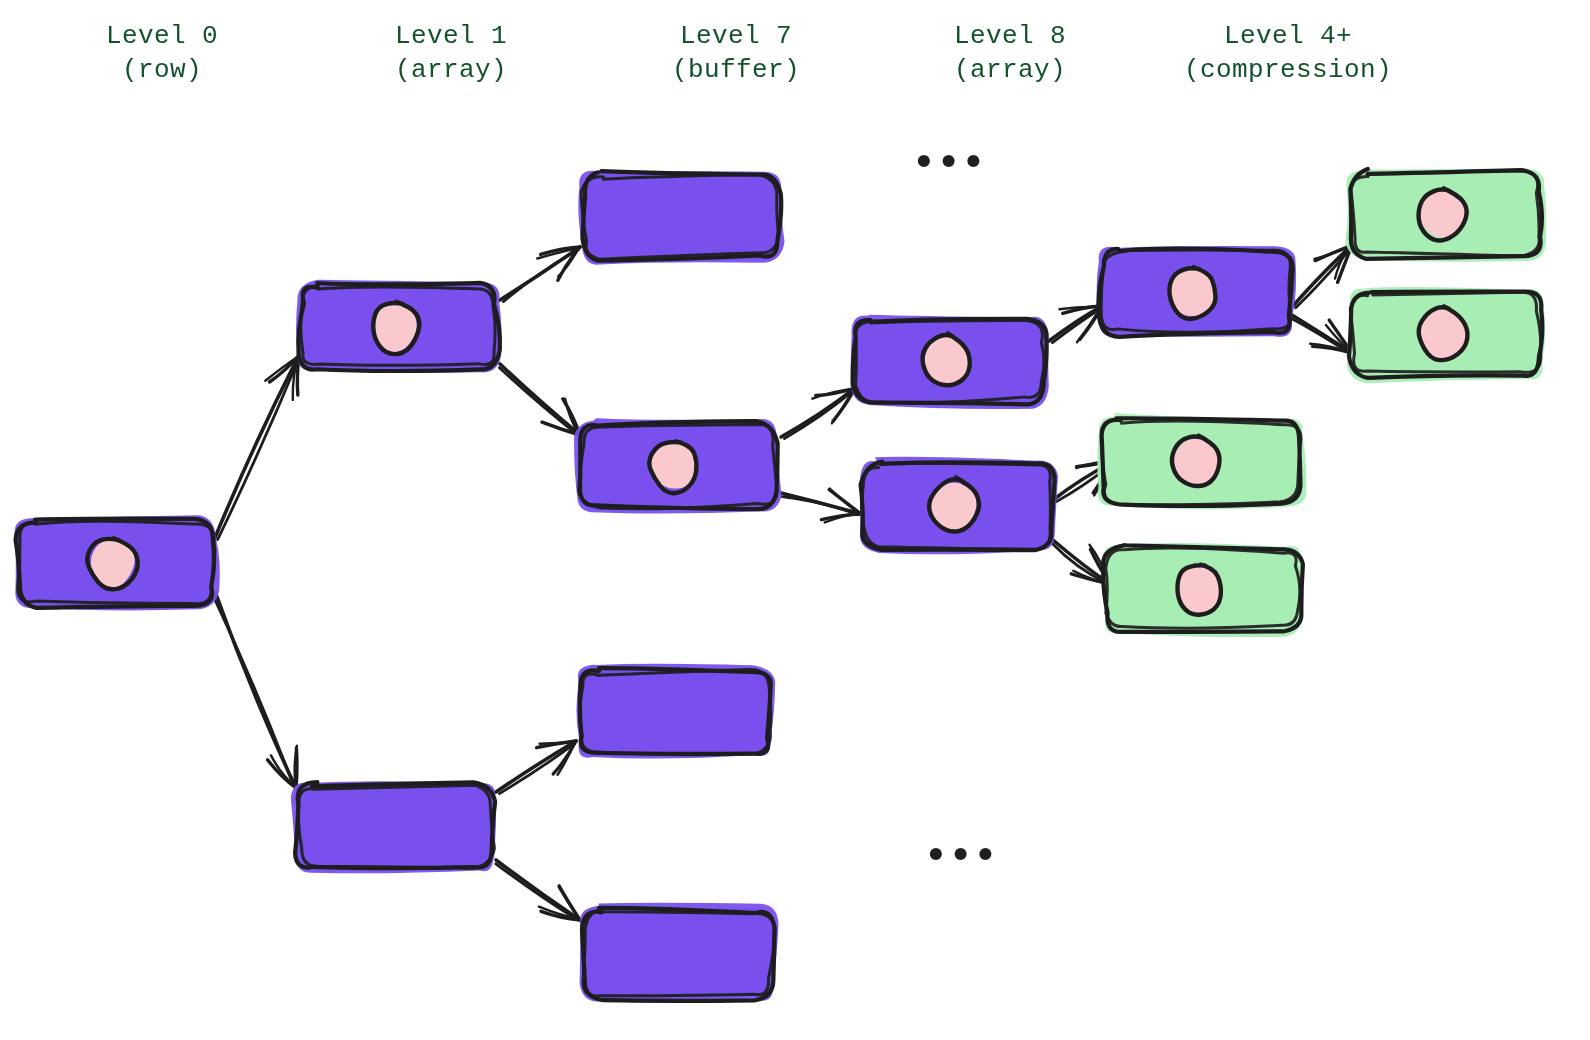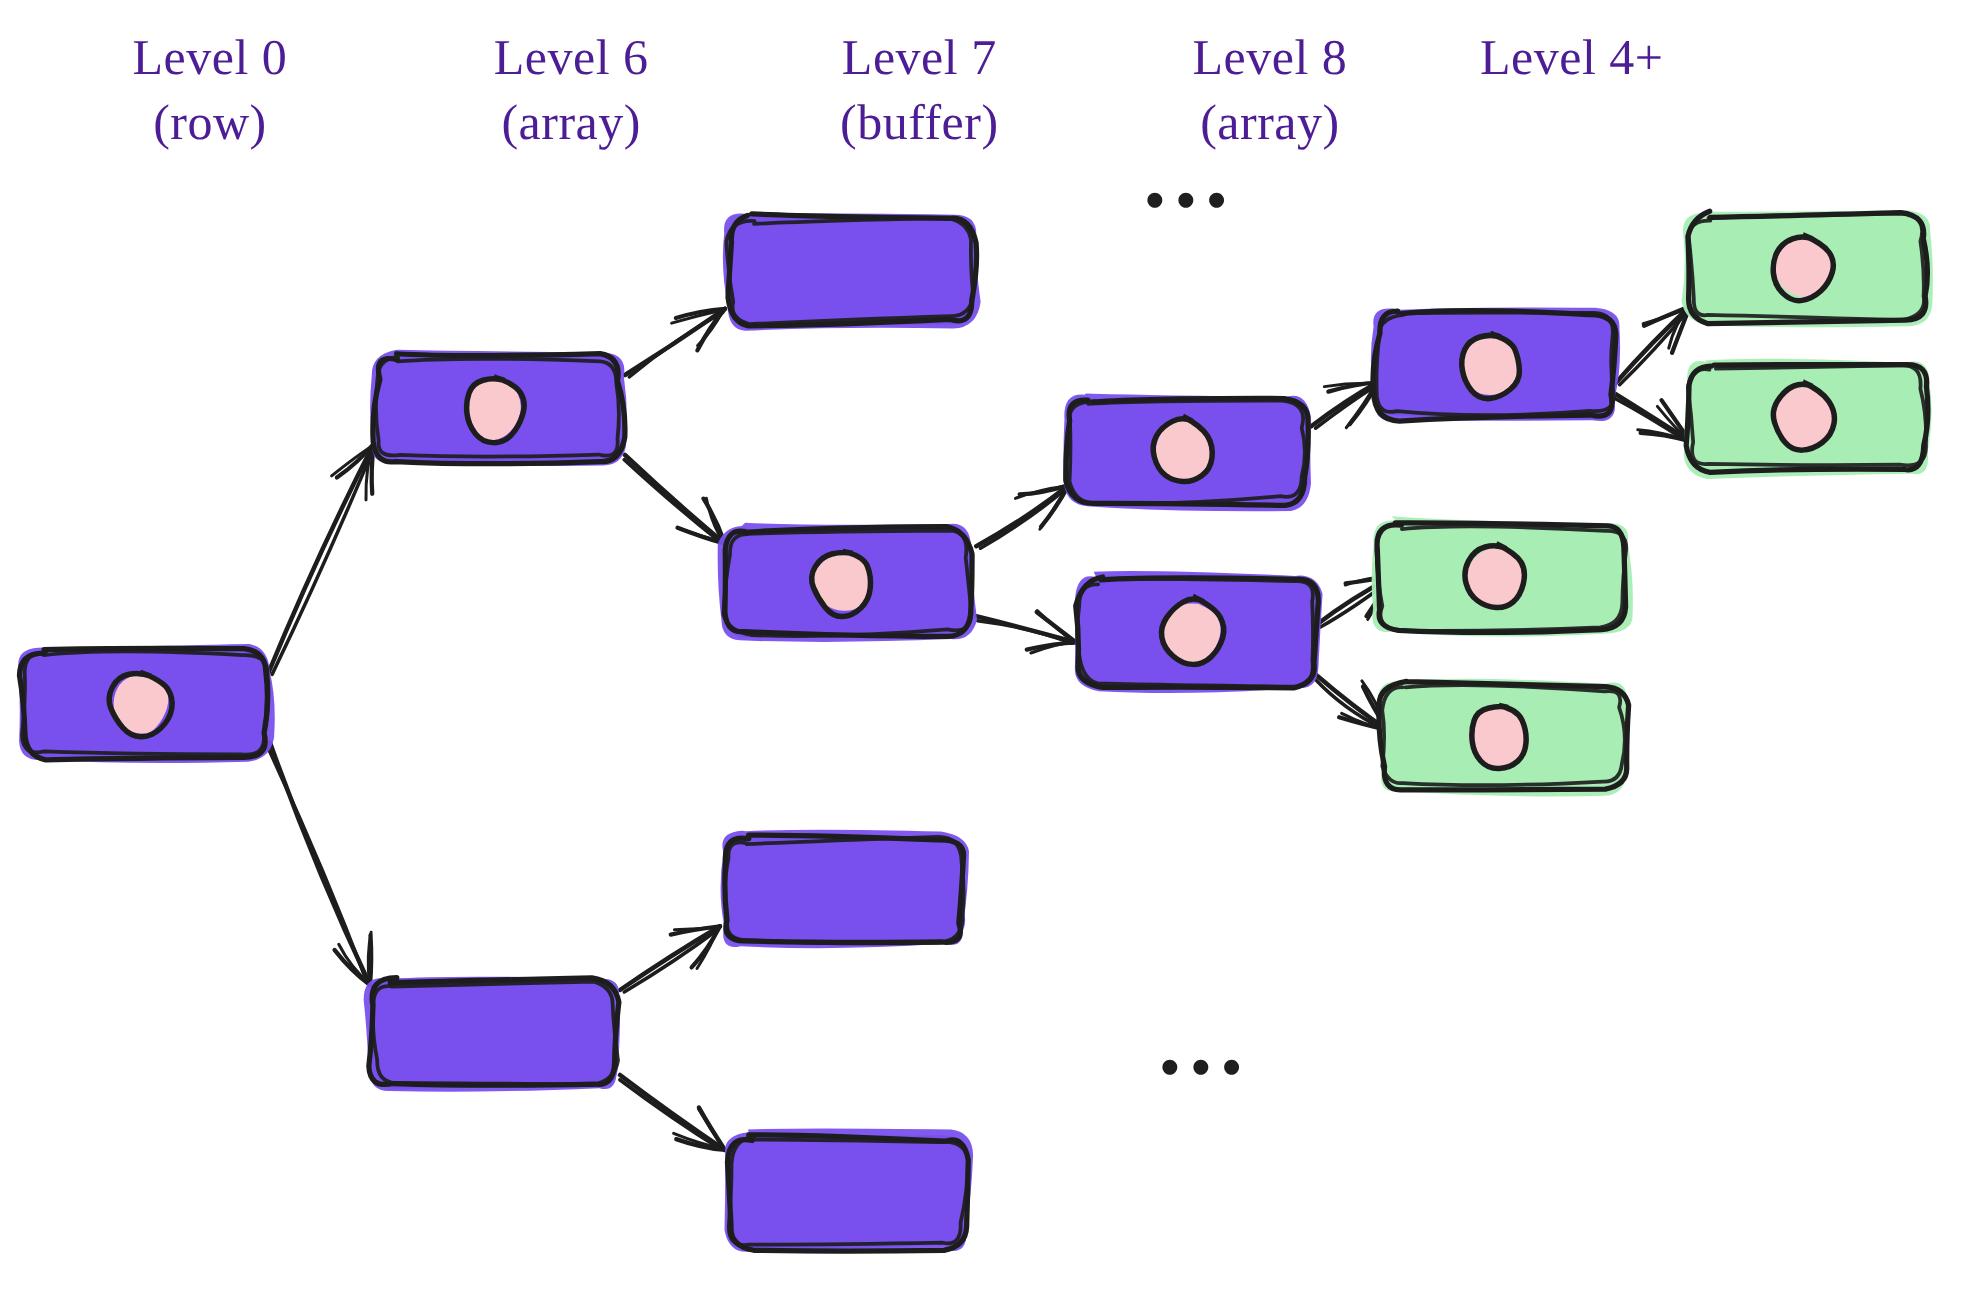--- a/index.html
+++ b/index.html
@@ -1,20 +1,20 @@
 <!DOCTYPE html>
 <html><head>
 <meta charset="utf-8">
 <style>
   html,body{margin:0;padding:0;background:#fff;}
   body{width:1590px;height:1040px;position:relative;overflow:hidden;
        font-family:"DejaVu Sans",sans-serif;}
   #stage{position:absolute;inset:0;width:1590px;height:1040px;}
-  .col-header{position:absolute;text-align:center;color:#4c1d95;
-       font-family:Liberation Serif, serif;font-size:40px;line-height:1.30;
+  .col-header{position:absolute;text-align:center;color:#14532d;
+       font-family:Liberation Mono, monospace;font-size:26px;line-height:1.30;
        letter-spacing:.4px;white-space:pre;}
   .ellipsis{position:absolute;color:#1f1f1f;font-size:34px;font-weight:700;
        letter-spacing:3px;line-height:1;}
   svg{position:absolute;left:0;top:0;overflow:visible;}
 </style>
 </head>
 <body>
 
 <div id="stage">
   <svg id="edge-layer" width="1590" height="1040">
@@ -224,20 +224,20 @@
         <path d="M 1118.5054097831248 544.9300910398364 Q 1174.2989187210799 540.195040424168 1284.1728734493256 547.0890736564994 Q 1301.6389196664095 542.068565286696 1301.544672614336 560.2942126795649 Q 1301.7512878793477 586.7682064250112 1301.910426723957 614.7535296544432 Q 1301.0588972002267 635.7730425134301 1283.300502294302 636.6922580406069 Q 1194.125876352191 638.4459657028318 1119.5723410367966 632.6751088365912 Q 1102.0470620661974 635.2965722456574 1105.4280379831791 617.8347862049937 Q 1102.7387022060157 591.4003031209111 1102.6631696105003 560.1067530974746 Q 1101.3104088932275 543.6738346591592 1124.1468719661236 544.5702468797565" fill="#A7EDB4" stroke="none" opacity="0.95"></path>
         <path d="M 1124.9737712241708 546.8800393756479 Q 1172.5748765945436 547.6966587174684 1281.9848203264178 549.3869566660375 Q 1297.9776622399688 547.7731102976948 1301.5513967104257 568.1425474669784 Q 1302.7155985420943 587.7964056689292 1297.8792006783187 611.2422047685832 Q 1300.0255521848799 630.5836632851511 1280.4628424443304 629.1527754183859 Q 1193.5364149987697 632.6089535046369 1121.8654319785535 630.8972280900925 Q 1108.1197875544428 628.9121853087097 1106.78410635069 609.7565087523311 Q 1106.104100256562 587.6126805204898 1106.3764945738017 563.7635836374014 Q 1104.1871719375254 547.5024355236441 1123.0231199480593 546.2646697100251" fill="#A7EDB4" stroke="none"></path>
         <path d="M 1125.6027574390173 545.2425881014206 Q 1172.2759248806165 546.2783157951199 1284.5152797084302 549.373082567472 Q 1299.6770291859284 550.4221153142862 1302.909920077771 564.133859524969 Q 1301.142206881009 590.3250194131397 1301.3550641480833 613.5674962406047 Q 1302.0963003234938 627.7123713190667 1284.2862773910165 631.2906895489432 Q 1195.7378625033423 631.9997837296687 1121.9290346410125 631.8022392508574 Q 1105.7054412225261 632.9673331486993 1107.6257464624941 613.0468908869661 Q 1102.2700351497158 590.6739885970019 1103.2858323920518 563.578787886072 Q 1103.3224717499688 548.7060246984474 1125.1775910556316 545.1682830885984" fill="none" stroke="#1d1d1d" stroke-width="4.2" stroke-linecap="round" stroke-linejoin="round"></path>
         <path d="M 1124.3010513680056 549.8335916929879 Q 1176.368032782152 545.1219742643647 1283.4176538502797 553.1803991136142 Q 1299.5398507453501 550.7671661279164 1295.3043323034422 565.8326491118409 Q 1303.128149146065 588.1626162524335 1297.5228441013023 610.9829824690707 Q 1295.999592126906 625.7903002887033 1282.2933160634711 625.2258115121164 Q 1192.1624676708132 630.3550225618296 1122.3349915256724 626.4745320272632 Q 1110.727942483872 627.7682295477949 1105.7933055350557 613.0010007993318 Q 1108.800770003125 587.1947139750234 1105.784538170509 568.3035287757405 Q 1107.7407015293836 549.3184595509432 1122.189295987971 549.8096398555674" fill="none" stroke="#1d1d1d" stroke-width="3.0" stroke-linecap="round" stroke-linejoin="round" opacity="0.92"></path>
         <path d="M 1199.1 563.7 Q 1215.6 568.3 1218.4 576.5 Q 1221.2 584.7 1220.9 593.3 Q 1220.6 601.9 1214.3 606.6 Q 1208.0 611.3 1199.8 613.0 Q 1191.6 614.6 1184.0 607.8 Q 1176.3 600.9 1175.1 592.8 Q 1173.8 584.6 1179.1 576.1 Q 1184.4 567.6 1191.7 565.7 Q 1199.1 563.7 1207.4 566.0 Z" fill="#FAC9CD" stroke="none"></path>
         <path d="M 1199.1 564.4 Q 1213.7 567.4 1217.6 576.1 Q 1221.5 584.7 1220.8 594.1 Q 1220.1 603.5 1214.2 608.9 Q 1208.3 614.3 1199.3 614.8 Q 1190.3 615.2 1184.6 608.8 Q 1178.9 602.5 1177.8 593.3 Q 1176.7 584.1 1179.3 576.4 Q 1181.9 568.7 1190.5 566.6 Q 1199.1 564.4 1206.4 565.9 Z" fill="none" stroke="#1d1d1d" stroke-width="4.4" stroke-linecap="round"></path>
       </g>
     </svg>
   <div id="label-layer">
       <div class="col-header" style="left: 106px; top: 20px;"><div>Level 0</div><div>(row)</div></div>
-      <div class="col-header" style="left: 395px; top: 20px;"><div>Level 6</div><div>(array)</div></div>
+      <div class="col-header" style="left: 395px; top: 20px;"><div>Level 1</div><div>(array)</div></div>
       <div class="col-header" style="left: 672px; top: 20px;"><div>Level 7</div><div>(buffer)</div></div>
       <div class="col-header" style="left: 954px; top: 20px;"><div>Level 8</div><div>(array)</div></div>
-      <div class="col-header" style="left: 1184px; top: 20px;"><div>Level 4+</div></div>
+      <div class="col-header" style="left: 1184px; top: 20px;"><div>Level 4+</div><div>(compression)</div></div>
       <div class="ellipsis" style="left: 913px; top: 145px;">•••</div>
       <div class="ellipsis" style="left: 925px; top: 838px;">•••</div>
     </div>
 </div>
 
 </body></html>

